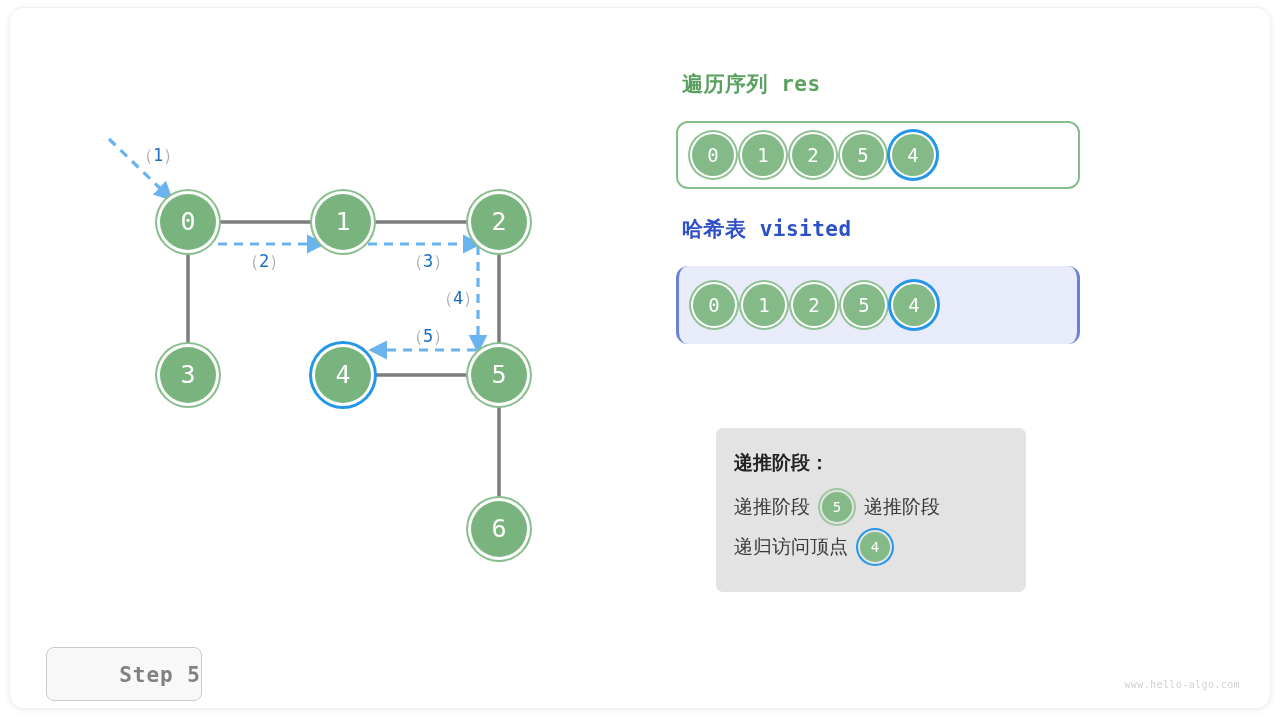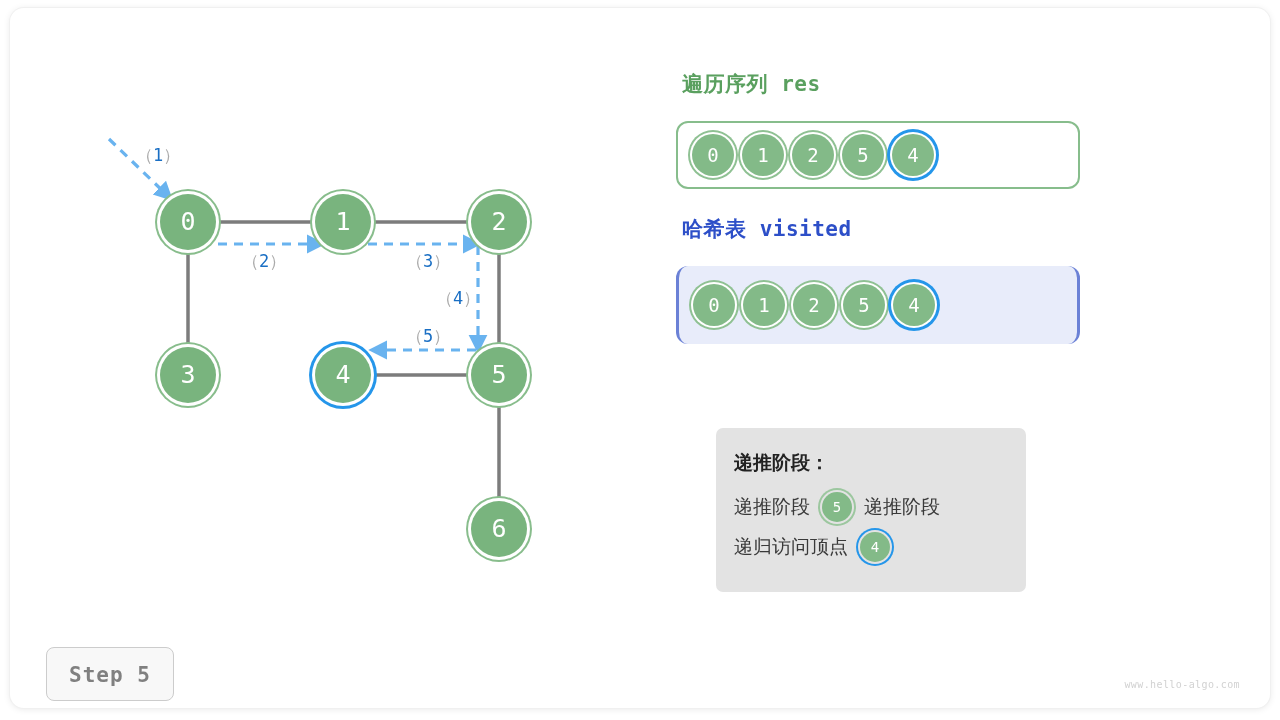--- a/index.html
+++ b/index.html
@@ -155,30 +155,30 @@
     flex: 0 0 auto;
   }
   .mini.active {
     box-shadow: 0 0 0 2px #e3e3e3, 0 0 0 4px #2596ea;
   }
 
   
   .step {
     position: absolute;
     left: 36px; top: 639px;
-    width: 128px; height: 54px;
+    width: 156px; height: 54px;
     background: #f8f8f8;
     border: 1px solid #cccccc;
     border-radius: 8px;
     color: #808080;
     font-family: "DejaVu Sans Mono", "Liberation Mono", monospace;
     font-size: 21px;
     font-weight: bold;
     line-height: 54px;
-    text-align: center;
+    text-align: right;
     letter-spacing: 1px;
     box-sizing: border-box;
   }
   .watermark {
     position: absolute;
     right: 30px; bottom: 18px;
     color: #d2d2d2;
     font-family: "DejaVu Sans Mono", "Liberation Mono", monospace;
     font-size: 10px;
     letter-spacing: 0.4px;

